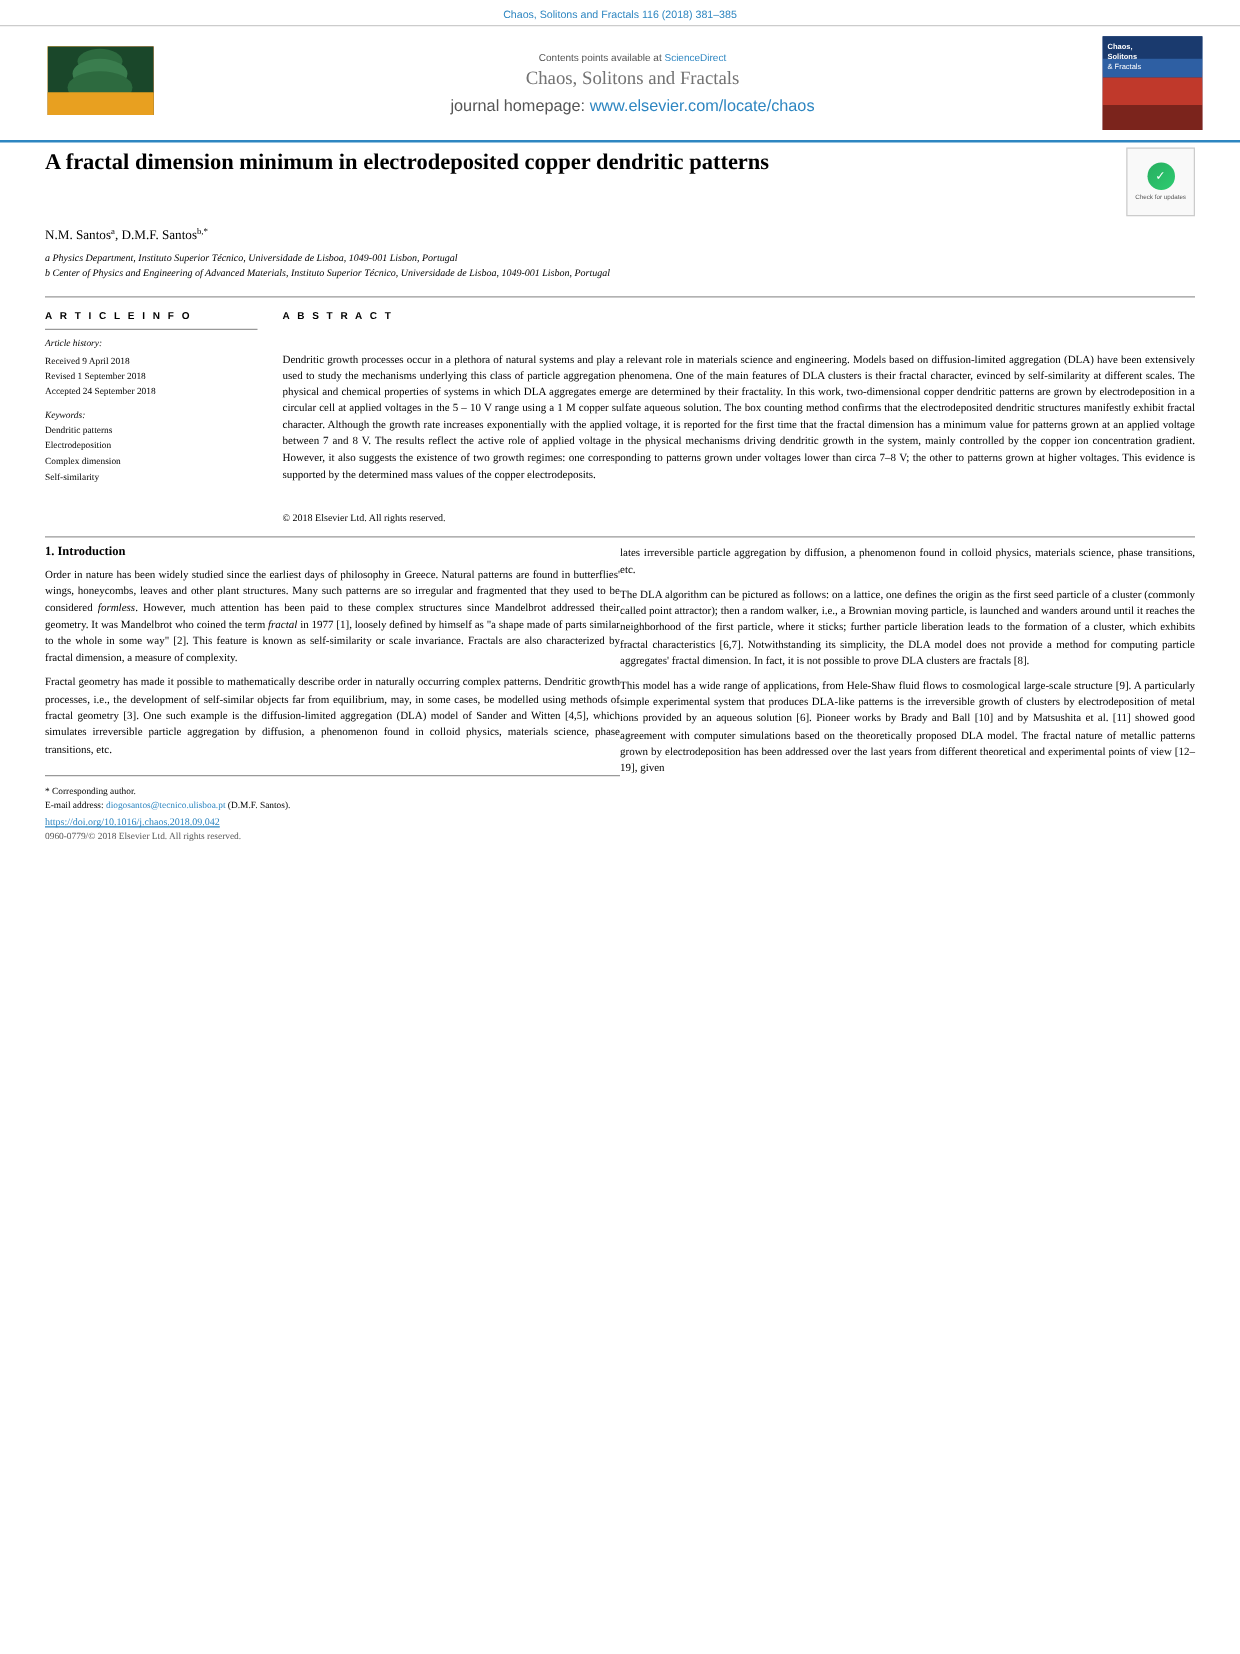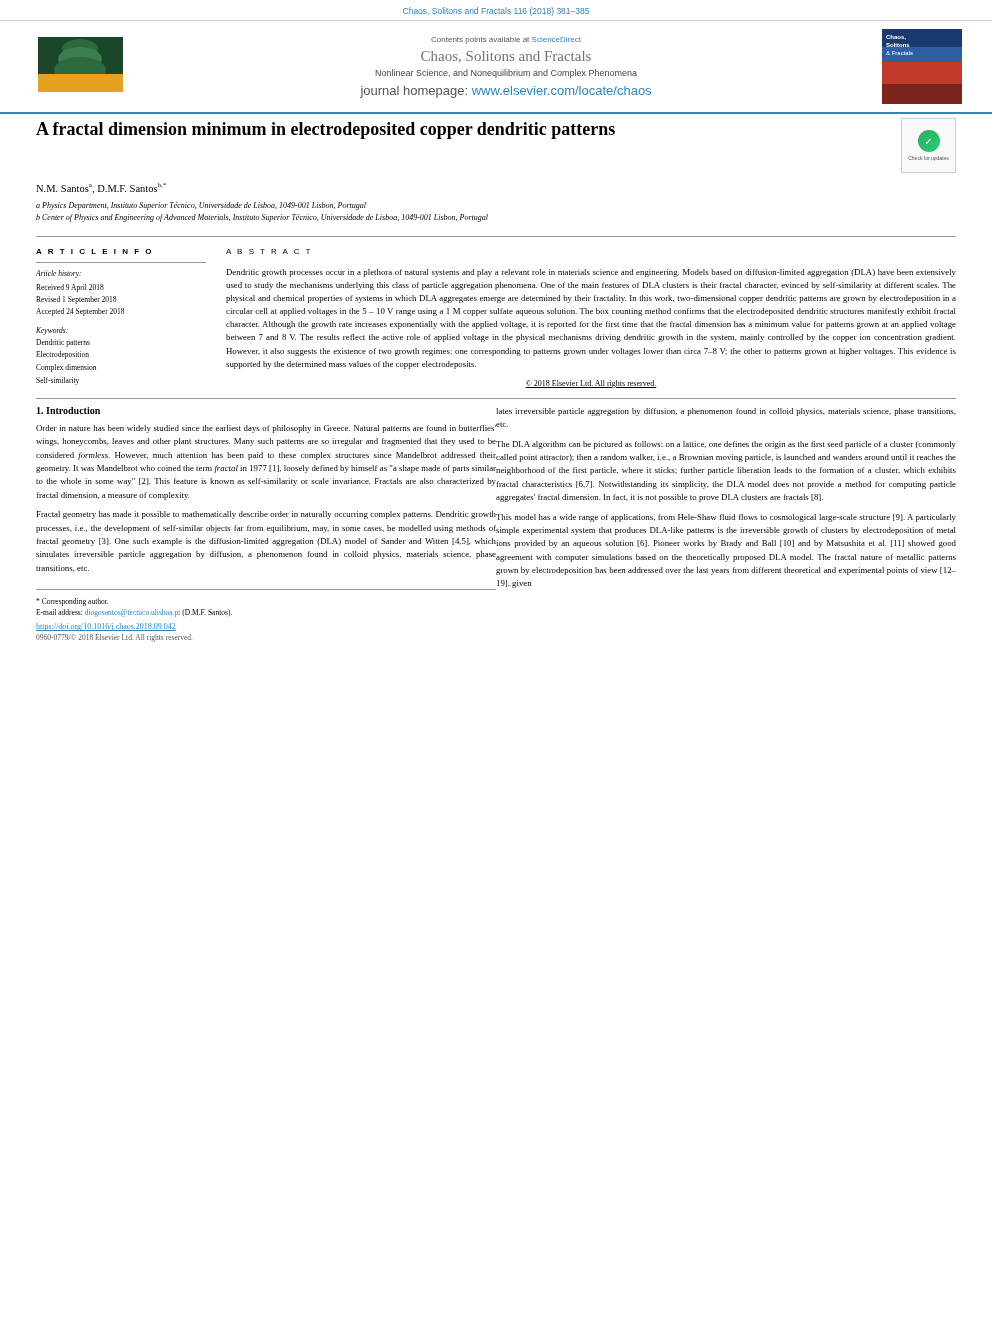--- a/index.html
+++ b/index.html
@@ -243,38 +243,37 @@
     }
 
     .abstract-section {
       flex: 1;
     }
 
     .abstract-title {
       font-size: 8px;
       letter-spacing: 2px;
       font-family: Arial, sans-serif;
-      font-weight: normal;
-      color: #000;
-      margin-bottom: 10px;
+      font-weight: bold;
+      color: #000;
+      margin-bottom: 24px;
     }
 
     .abstract-text {
       font-size: 8.8px;
       line-height: 1.5;
       color: #000;
       text-align: justify;
     }
 
     .copyright-line {
       font-size: 8px;
       color: #000;
-      text-align: center;
-      margin-top: 8px;
-      text-decoration: underline;
+      text-align: left;
+      margin-top: 24px;
     }
 
     .divider {
       border: none;
       border-top: 1.5px solid #999;
       margin: 12px 0;
     }
 
     .main-content {
       padding: 0 36px;
@@ -355,21 +354,20 @@
       </svg>
     </div>
   </div>
 
   <div class="journal-title-center">
     <div class="contents-line">
       <span>Contents points available at</span>
       <a href="#" style="color:#2e86c1;">ScienceDirect</a>
     </div>
     <div class="journal-main-title">Chaos, Solitons and Fractals</div>
-    <div class="journal-subtitle">Nonlinear Science, and Nonequilibrium and Complex Phenomena</div>
     <div class="journal-homepage">
       <span>journal homepage:</span>
       <a href="#" style="color:#2e86c1;">www.elsevier.com/locate/chaos</a>
     </div>
   </div>
 
   <div class="journal-cover-img">
     <div class="cover-title">
       <div style="font-weight:bold;font-size:7px;color:#fff;">Chaos,<br>Solitons<br>&amp; Fractals</div>
     </div>

